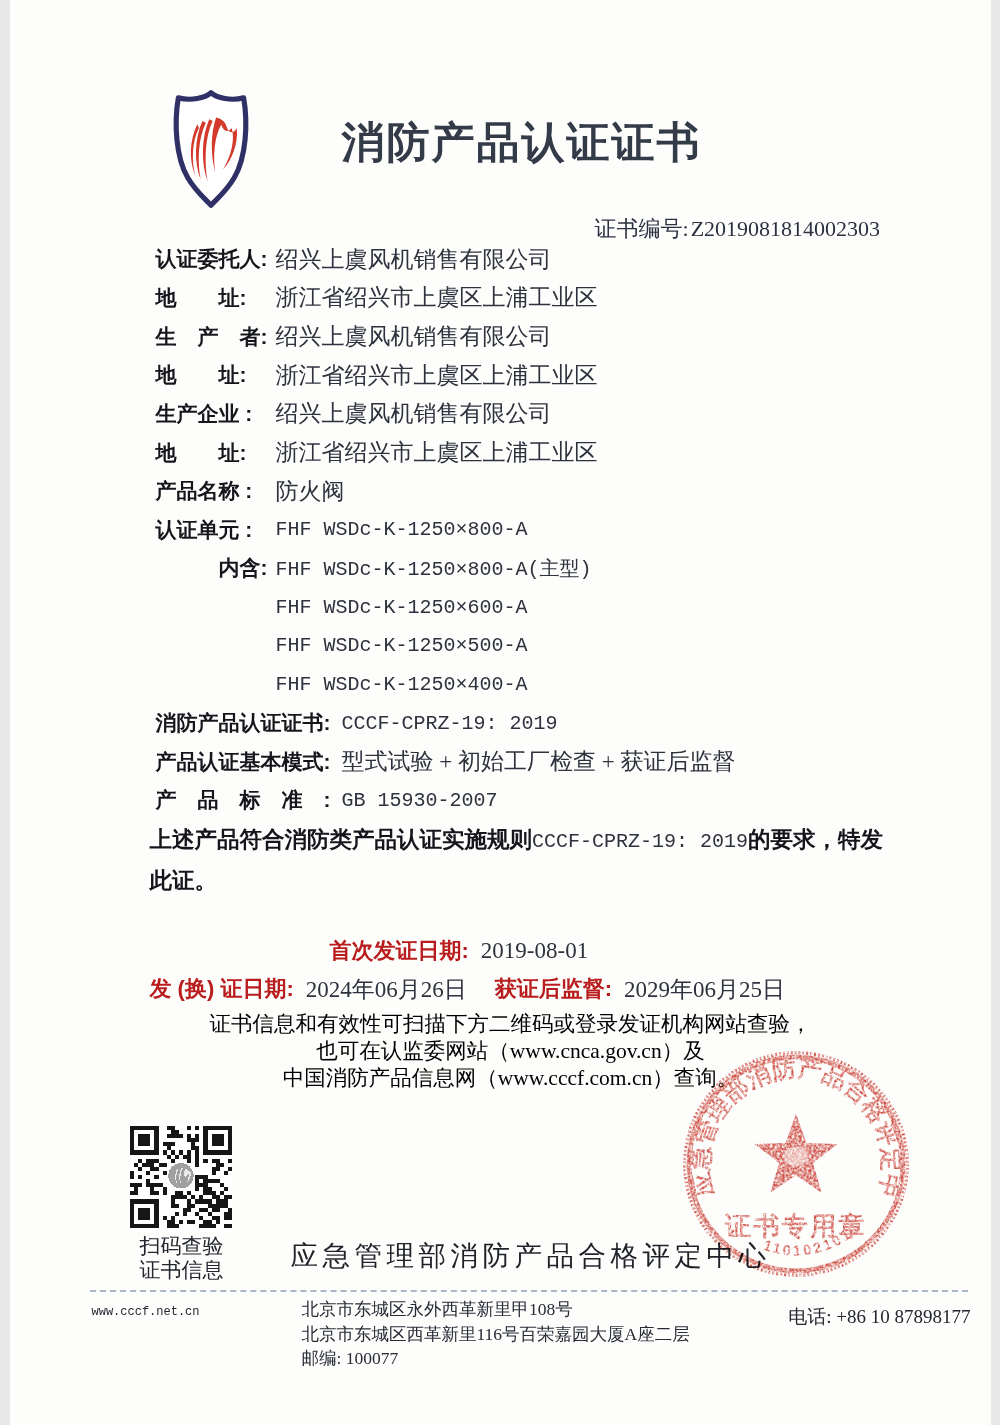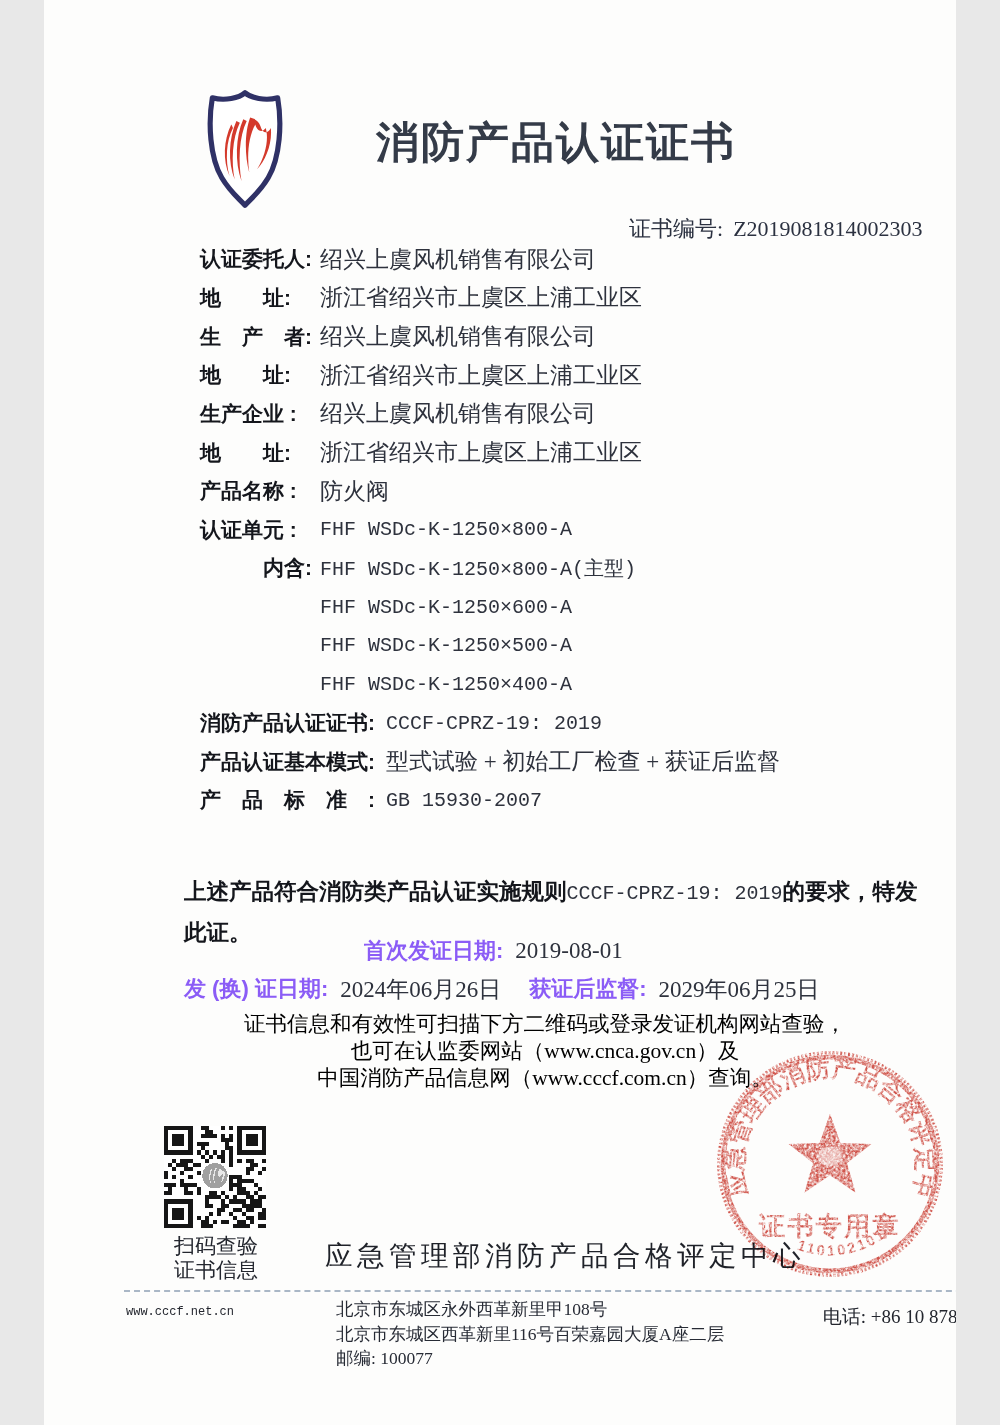--- a/index.html
+++ b/index.html
@@ -1,42 +1,42 @@
 <!DOCTYPE html>
 <html style="--title_ink: #343b48; --seal_red: #cf4a40; --logo_navy: #2f3166; --flame_red: #d43a2c;"><head>
 <meta charset="utf-8">
 <style>
   html,body{margin:0;padding:0;background:#e8e8e8;}
-  #page{position:relative;width:912px;height:1425px;background:#fdfdfc;margin:0 auto;
+  #page{position:relative;width:981px;height:1425px;background:#fdfdfc;margin:0 auto;
         font-family:"Liberation Serif","DejaVu Serif",serif;color:#23262e;overflow:hidden;}
   
   #logo{position:absolute;left:158px;top:86px;width:86px;height:126px;}
   #title{position:absolute;left:332px;top:114px;font-size:43px;font-weight:700;
          letter-spacing:2px;color:var(--title_ink,#343b48);font-family:"Liberation Sans","DejaVu Sans",sans-serif;white-space:nowrap;}
   #certno{position:absolute;left:585px;top:214px;font-size:22px;color:#2b3140;white-space:nowrap;}
-  #certno .lbl{margin-right:10px;}
-  
-  #fields{position:absolute;left:156px;top:240px;width:760px;}
+  #certno .lbl{margin-right:2px;}
+  
+  #fields{position:absolute;left:146px;top:240px;width:760px;}
   .frow{display:flex;align-items:center;height:38.65px;}
   .flabel{font-family:"Liberation Sans","DejaVu Sans",sans-serif;font-weight:700;
           font-size:21px;color:#14161c;white-space:pre;flex:0 0 auto;}
   .flabel.short{width:112px;}
   .flabel.short-right{width:112px;text-align:right;}
   .flabel.long{width:178px;}
   .fvalue{font-size:23px;color:#2e323d;margin-left:8px;white-space:pre;}
   .fvalue.code{font-family:"Liberation Mono","DejaVu Sans Mono",monospace;font-size:20px;letter-spacing:0;}
   
-  #statement{position:absolute;left:140px;top:873px;width:740px;font-size:22.5px;
+  #statement{position:absolute;left:140px;top:821px;width:740px;font-size:22.5px;
              font-weight:700;line-height:38.5px;color:#14161c;font-family:"Liberation Sans","DejaVu Sans",sans-serif;}
   #statement .code{font-family:"Liberation Mono","DejaVu Sans Mono",monospace;font-weight:400;
                    font-size:20px;color:#2e323d;white-space:nowrap;}
   
   #first-issue{position:absolute;left:320px;top:932px;height:38px;display:flex;align-items:center;white-space:nowrap;}
   #issue-row{position:absolute;left:140px;top:970px;height:38px;display:flex;align-items:center;white-space:nowrap;}
-  .dlabel{font-family:"Liberation Sans","DejaVu Sans",sans-serif;font-weight:700;font-size:22px;color:#8b5cf6;}
+  .dlabel{font-family:"Liberation Sans","DejaVu Sans",sans-serif;font-weight:700;font-size:22px;color:#b91c1c;}
   .dvalue{font-size:23px;color:#2e323d;margin-left:12px;}
   #issue-row .gap{width:28px;}
   
   #notes{position:absolute;left:142px;top:1011px;width:718px;text-align:center;
          font-size:21.5px;line-height:26.8px;color:#000000;}
   
   #qr-block{position:absolute;left:120px;top:1126px;width:104px;text-align:center;}
   #qr-block svg{width:102px;height:102px;display:block;}
   #qr-caption{margin-top:6px;font-size:21px;line-height:24px;color:#23262e;}
   

